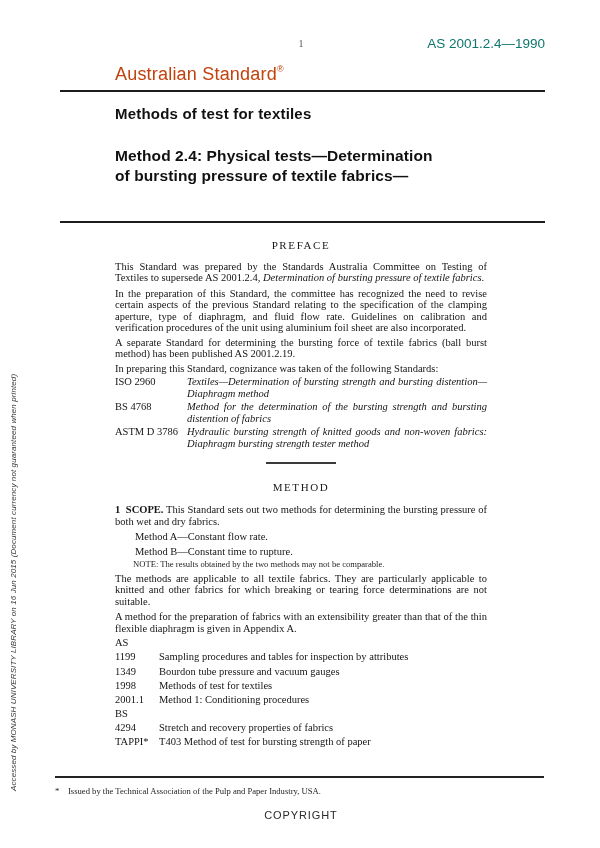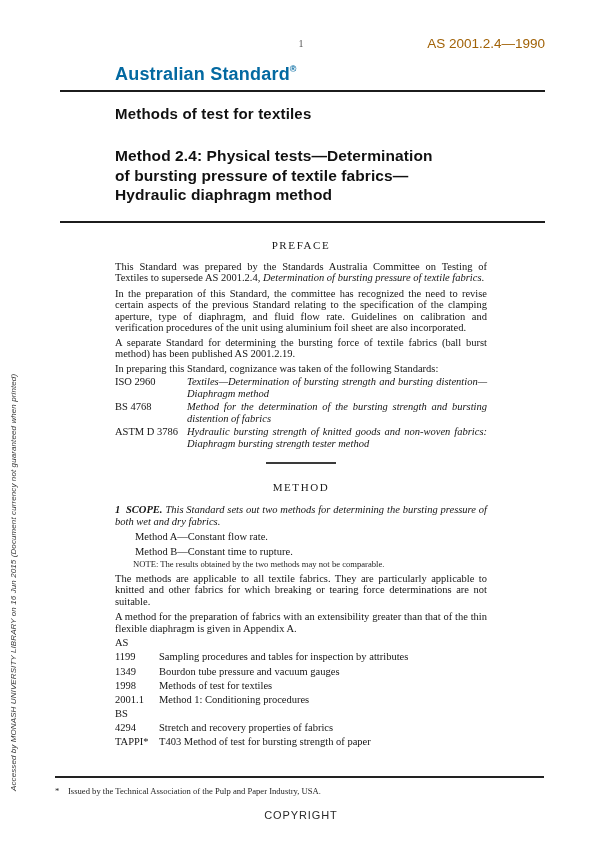--- a/index.html
+++ b/index.html
@@ -8,22 +8,22 @@
     background:#ffffff;
     font-family:"Liberation Serif","DejaVu Serif",serif;
     color:#151515;
     overflow:hidden;
   }
   .sans{font-family:"Liberation Sans","DejaVu Sans",sans-serif;}
 
   
   .page-number{position:absolute;top:38px;left:115px;width:372px;text-align:center;
     font-size:10px;color:#555;}
-  .doc-number{position:absolute;top:36px;right:55px;font-size:13.5px;color:#a16207;}
-  .brand{position:absolute;top:64px;left:115px;font-size:18px;color:#0369a1;letter-spacing:.2px;font-weight:bold;}
+  .doc-number{position:absolute;top:36px;right:55px;font-size:13.5px;color:#0f766e;}
+  .brand{position:absolute;top:64px;left:115px;font-size:18px;color:#c2410c;letter-spacing:.2px;}
   .brand sup{font-size:9px;vertical-align:8px;}
   .rule{position:absolute;left:60px;width:485px;height:2px;background:#1c1c1c;}
   .rule-1{top:90px;}
   .rule-2{top:221px;}
 
   .series-title{position:absolute;top:105px;left:115px;
     font-size:15px;font-weight:bold;letter-spacing:.2px;color:#111;}
   .method-title{position:absolute;top:146px;left:115px;width:360px;
     font-size:15.5px;font-weight:bold;line-height:19.5px;letter-spacing:.1px;color:#111;}
 
@@ -40,21 +40,21 @@
   .bold{font-weight:bold;}
 
   .ref-row{display:flex;margin-top:2px;text-align:justify;}
   .ref-row .code{width:72px;flex:0 0 72px;}
   .ref-row .title{flex:1;font-style:italic;text-align:justify;}
   .refs{margin-top:2px;}
 
   .section-divider{width:70px;height:1.6px;background:#3a3a3a;margin:13px auto 0 auto;}
   .method-head{margin-top:18px;}
 
-  .scope{margin-top:11px !important;font-style:italic;}
+  .scope{margin-top:11px !important;}
   .indent-item{padding-left:20px;margin-top:3.5px !important;text-align:left !important;}
   .note{padding-left:18px;margin-top:3px !important;font-size:8.6px;line-height:9.5px;text-align:left !important;color:#1d1d1d;}
 
   .doc-row{display:flex;margin-top:2.8px;}
   .doc-row .code{width:44px;flex:0 0 44px;}
   .doc-row .title{flex:1;}
   .docs{margin-top:3px;}
   .group-row{margin-top:2.2px;}
 
   
@@ -77,21 +77,20 @@
 
 <div class="page-number">1</div>
 <div class="doc-number sans">AS 2001.2.4—1990</div>
 <div class="brand sans"><span>Australian Standard</span><sup>®</sup></div>
 <div class="rule rule-1"></div>
 
 <div class="series-title sans">Methods of test for textiles</div>
 <div class="method-title sans">
   <div>Method 2.4: Physical tests—Determination</div>
   <div>of bursting pressure of textile fabrics—</div>
-  <div>Hydraulic diaphragm method</div>
 </div>
 <div class="rule rule-2"></div>
 
 <div class="content">
 
   <div class="center-head preface-head">PREFACE</div>
 
   <p class="first-para"><span>This Standard was prepared by the Standards Australia Committee on Testing of Textiles to supersede AS 2001.2.4, </span><span class="ital">Determination of bursting pressure of textile fabrics</span><span>.</span></p>
 
   <p class="p-gap">In the preparation of this Standard, the committee has recognized the need to revise certain aspects of the previous Standard relating to the specification of the clamping aperture, type of diaphragm, and fluid flow rate. Guidelines on calibration and verification procedures of the unit using aluminium foil sheet are also incorporated.</p>

